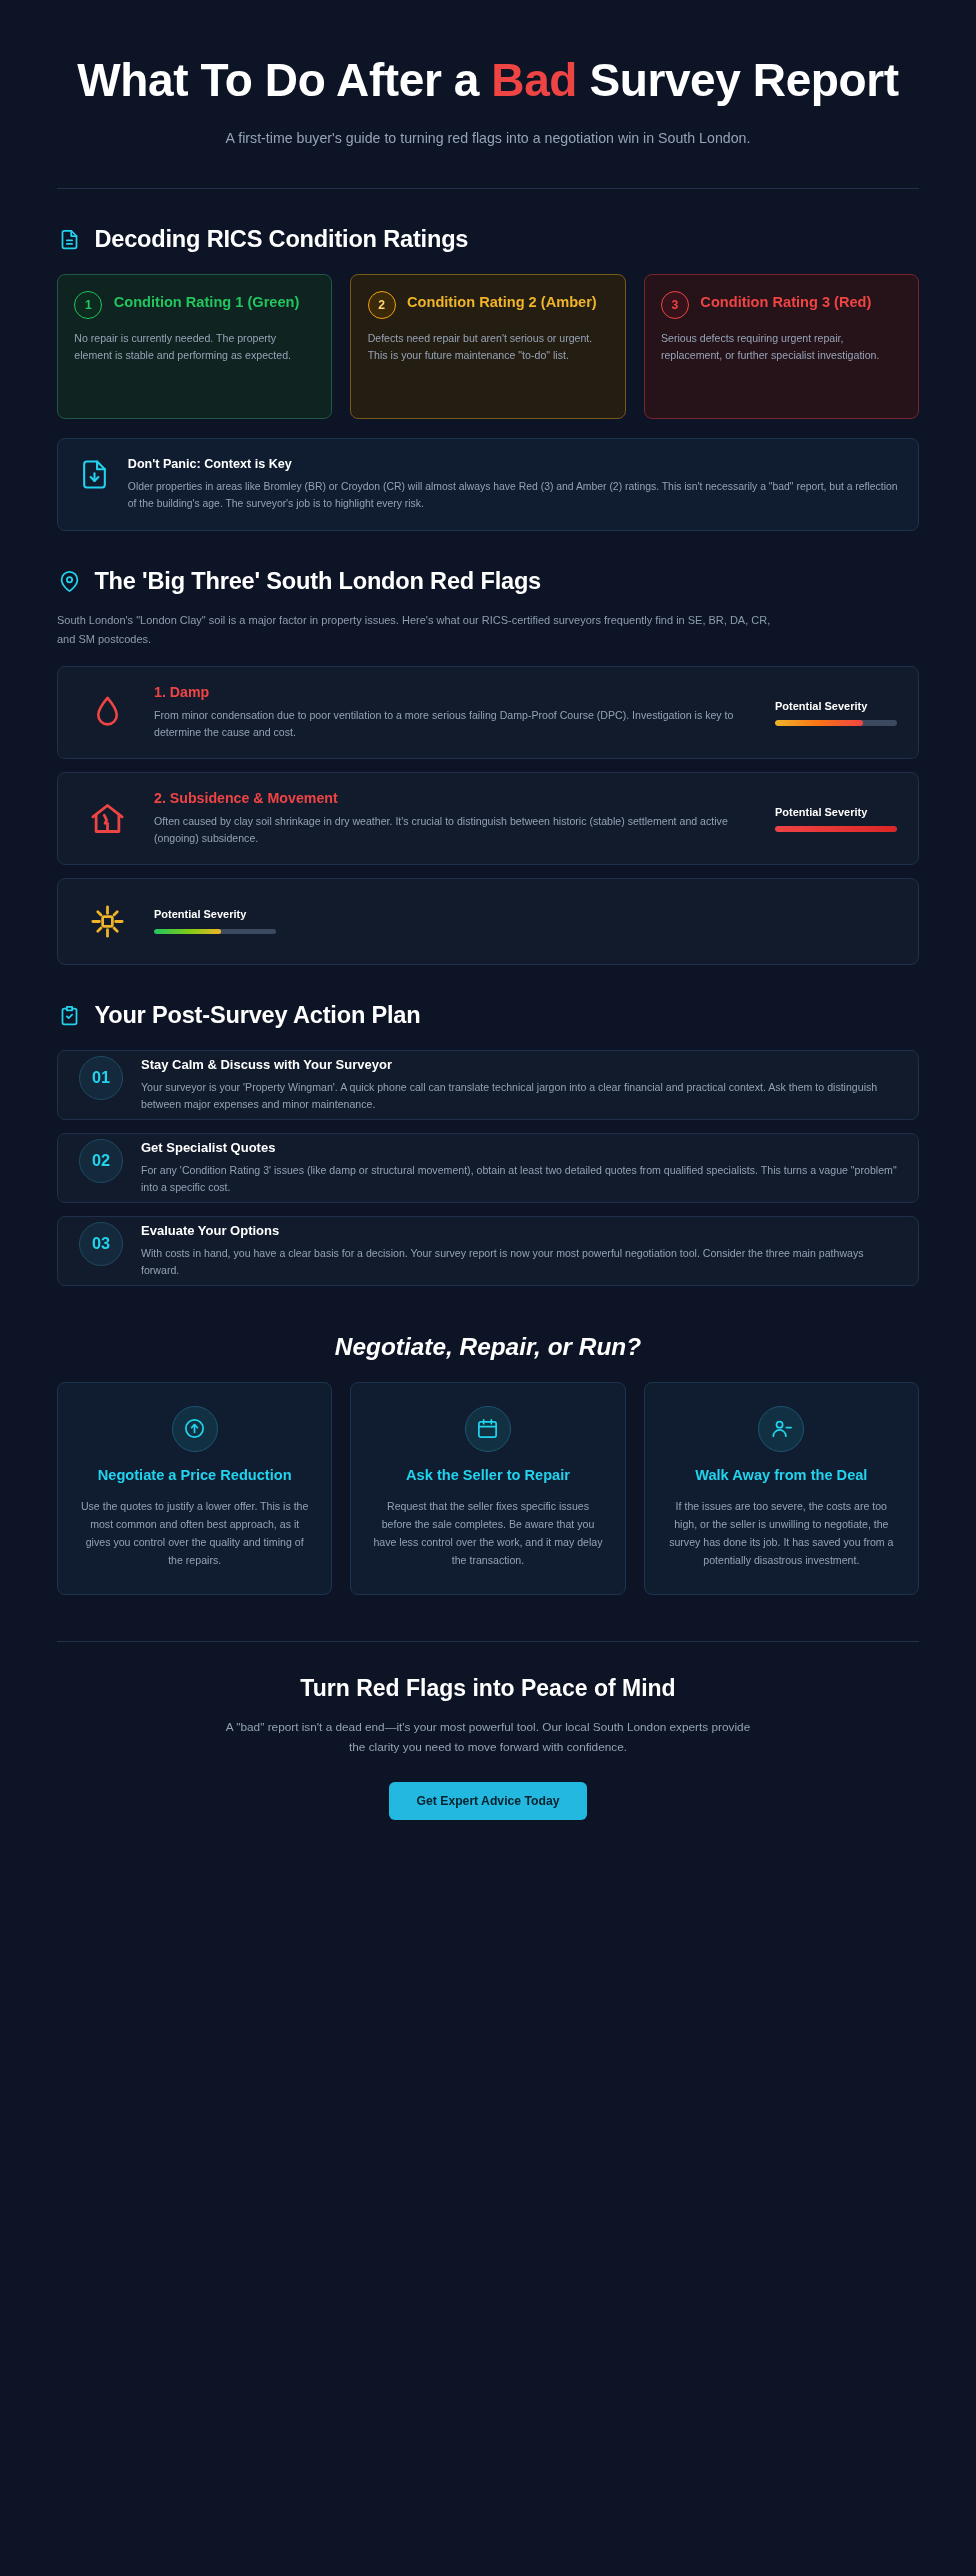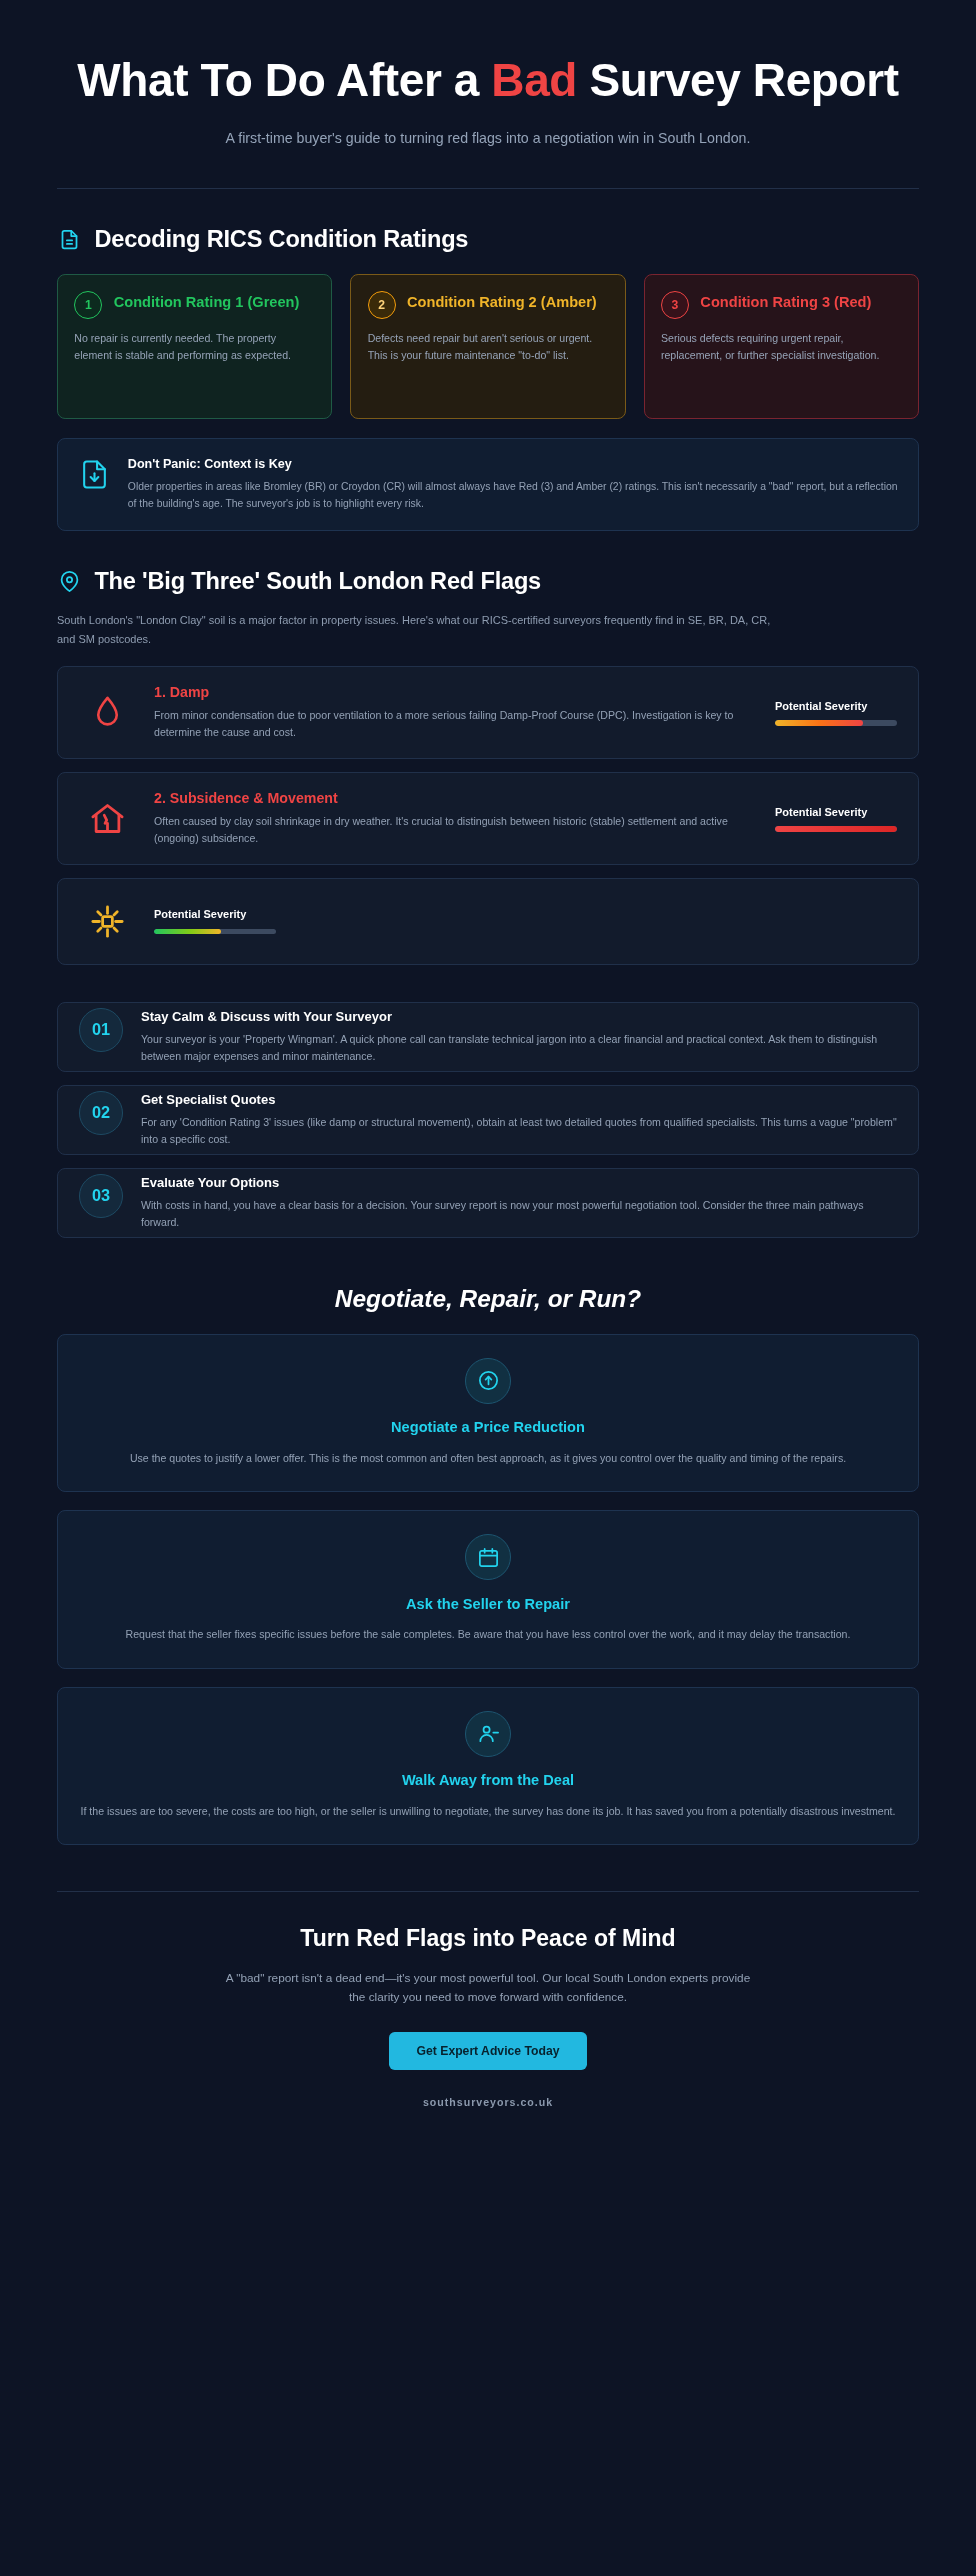--- a/index.html
+++ b/index.html
@@ -213,21 +213,20 @@
   .options-head h2 {
     font-size: 24.4px; font-weight: bold; color: #ffffff;
   }
   .options-head p {
     margin-top: 13px; font-size: 12.2px; color: #94a3b8;
   }
   .options {
     display: flex;
     gap: 18px;
     margin-top: 21px;
-    flex-direction: column;
   }
   .option {
     flex: 1 1 0;
     background: #101d31;
     border: 0.8px solid #1e3350;
     border-radius: 8.1px;
     padding: 23px 21px 24.4px 21px;
     text-align: center;
   }
   .option-icon {
@@ -413,20 +412,30 @@
       <div class="sev">
         <div class="sev-label">Potential Severity</div>
         <div class="sev-bar">
             <div class="sev-fill" id="sev2" style="width: 55%; background: linear-gradient(90deg, rgb(34, 197, 94) 0%, rgb(132, 204, 22) 55%, rgb(240, 180, 41) 100%);"></div>
           </div>
       </div>
     </div>
   </div>
 
   <div class="section">
+    <div class="sec-head">
+      <span class="sec-icon">
+        <svg width="21" height="21" viewBox="0 0 24 24" fill="none" stroke="currentColor" stroke-width="2" stroke-linecap="round" stroke-linejoin="round">
+          <path d="M9 2h6v4H9z"></path>
+            <path d="M16 4h2a2 2 0 0 1 2 2v14a2 2 0 0 1-2 2H6a2 2 0 0 1-2-2V6a2 2 0 0 1 2-2h2"></path>
+          <polyline points="9 13 11 15 15 11"></polyline>
+        </svg>
+      </span>
+      <h2>Your Post-Survey Action Plan</h2>
+    </div>
 
     <div class="step">
       <div class="step-num">01</div>
       <div class="step-body">
         <div class="step-title">Stay Calm &amp; Discuss with Your Surveyor</div>
         <div class="step-desc">Your surveyor is your 'Property Wingman'. A quick phone call can translate technical jargon into a clear financial and practical context. Ask them to distinguish between major expenses and minor maintenance.</div>
       </div>
     </div>
     <div class="step">
       <div class="step-num">02</div>
@@ -483,17 +492,16 @@
       <div class="option-desc">If the issues are too severe, the costs are too high, or the seller is unwilling to negotiate, the survey has done its job. It has saved you from a potentially disastrous investment.</div>
     </div>
   </div>
 
   <div class="foot-hr"></div>
 
   <div class="footer">
     <h2>Turn Red Flags into Peace of Mind</h2>
     <p>A "bad" report isn't a dead end—it's your most powerful tool. Our local South London experts provide the clarity you need to move forward with confidence.</p>
     <button class="cta">Get Expert Advice Today</button>
-    <div class="site">southsurveyors.co.uk</div>
   </div>
 
 </div>
 
 
 </body></html>

